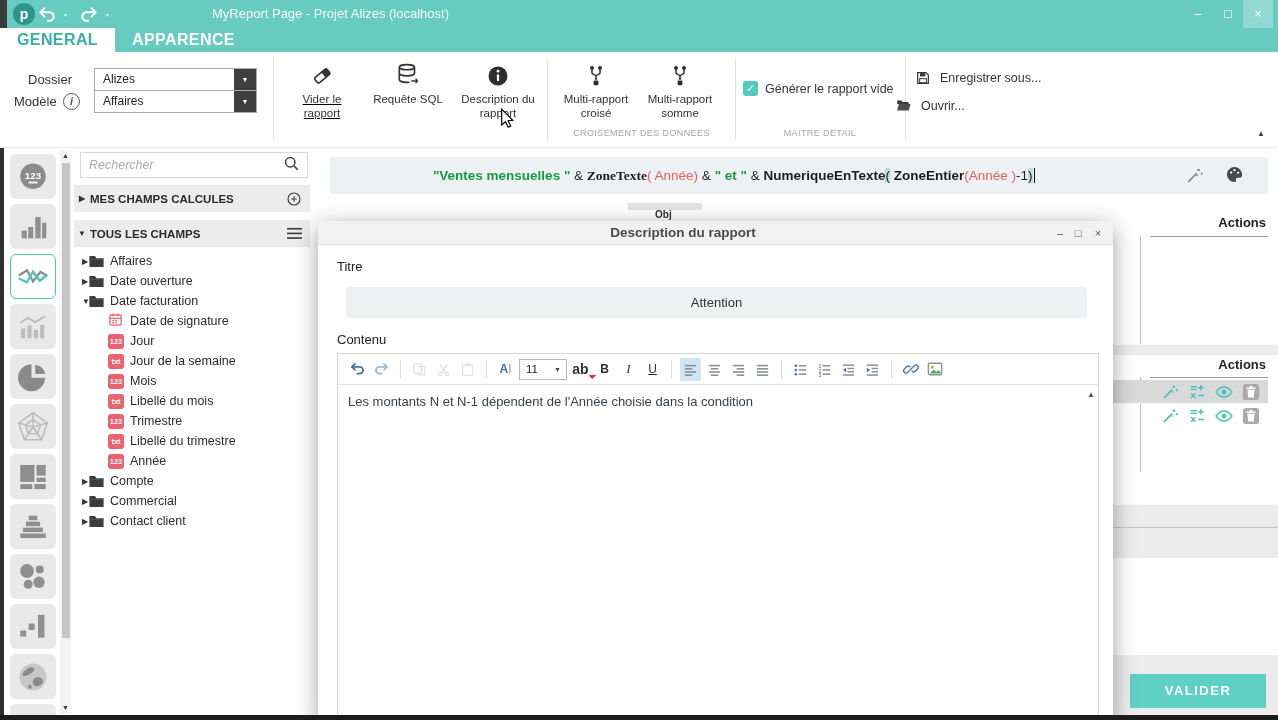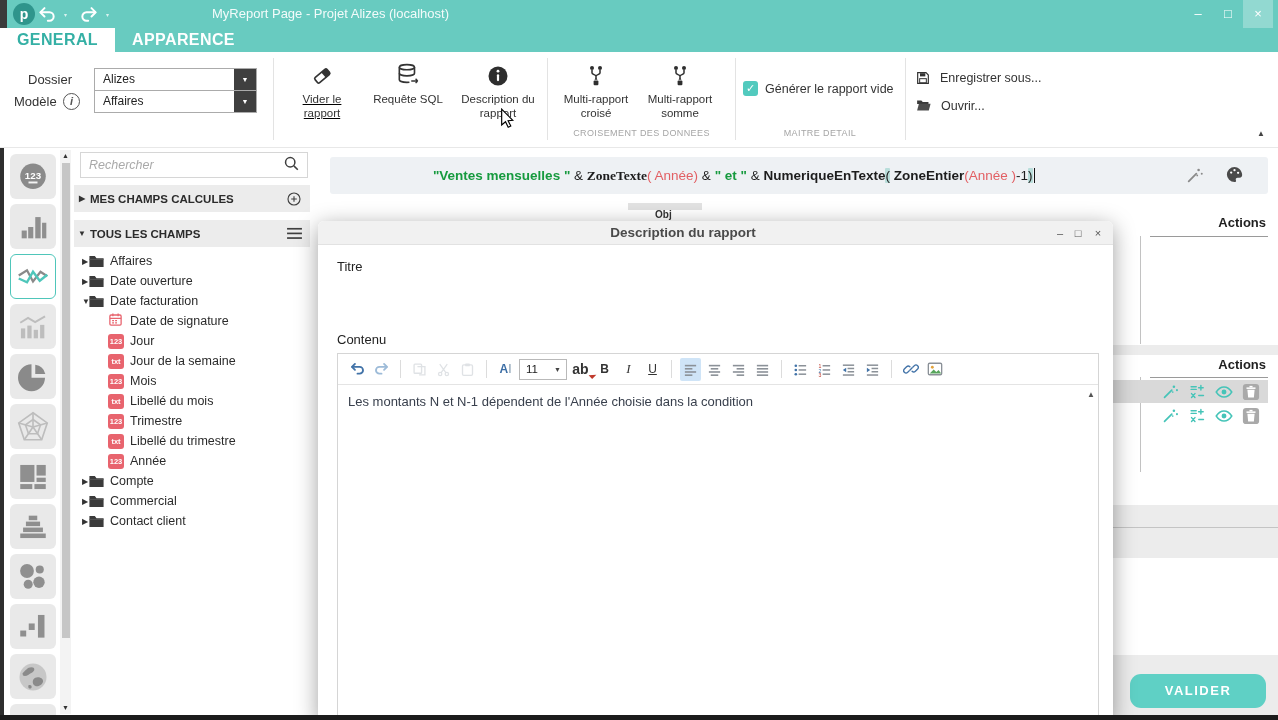--- a/index.html
+++ b/index.html
@@ -81,21 +81,21 @@
   .fb-ic{position:absolute;top:9px;width:20px;height:20px;cursor:pointer;}
   
   .gray-band{background:#ececec;}
   .actions-header{position:absolute;font-size:13px;font-weight:700;color:#1f1f1f;right:12px;}
   .hline{position:absolute;height:1px;background:#9a9a9a;}
   .vline{position:absolute;width:1px;background:#c2c2c2;}
   .act-row{position:absolute;left:1113px;width:155px;height:23px;display:flex;align-items:center;
     justify-content:flex-end;gap:9px;padding-right:8px;}
   .act-row.sel{background:#d9d9d9;}
   .act-ic{width:18px;height:18px;cursor:pointer;display:flex;align-items:center;justify-content:center;}
-  .valider{left:1130px;top:674px;width:136px;height:34px;background:#5fd0c5;border-radius:11px;color:#fff;
+  .valider{left:1130px;top:674px;width:136px;height:34px;background:#5fd0c5;border-radius:0;color:#fff;
     font-size:13px;font-weight:700;letter-spacing:1.5px;text-align:center;line-height:34px;cursor:pointer;}
   
   .frag-box{left:628px;top:203px;width:74px;height:7px;background:#e2e2e2;}
   .frag-txt{left:655px;top:209px;width:46px;height:11px;overflow:hidden;font-size:10px;font-weight:700;color:#333;}
   
   .dialog{left:318px;top:221px;width:795px;height:499px;background:#fff;border-radius:6px 6px 0 0;
     box-shadow:0 5px 22px rgba(0,0,0,.38);}
   .dlg-titlebar{position:absolute;left:0;top:0;width:100%;height:24px;background:#f1f1f1;
     border-radius:6px 6px 0 0;border-bottom:1px solid #e2e2e2;}
   .dlg-title{position:absolute;left:0;top:4px;width:730px;text-align:center;font-size:13.5px;
@@ -242,21 +242,21 @@
       <div class="file-act" style="left: 915px; top: 70px;">
         <span style="display:flex">
           <svg viewBox="0 0 24 24" width="16" height="16">
             <path d="M4 4h12.5L20 7.5V20H4z" fill="none" stroke="#333" stroke-width="1.8"></path>
             <rect x="7.5" y="4.8" width="8" height="4.8" fill="#333"></rect>
             <rect x="7" y="13" width="10" height="6.2" fill="none" stroke="#333" stroke-width="1.5"></rect>
           </svg>
         </span>
         <span>Enregistrer sous...</span>
       </div>
-      <div class="file-act" style="left: 915px; top: 97px;">
+      <div class="file-act" style="left: 895px; top: 97px;">
         <span style="display:flex">
           <svg viewBox="0 0 24 24" width="17" height="17">
             <path d="M3 5h6l2 2h8v3H3z" fill="#3a3a3a"></path>
             <path d="M3 19 5.5 9.5H22L19.5 19z" fill="#4d4d4d"></path>
           </svg>
         </span>
         <span>Ouvrir...</span>
       </div>
     </div>
   <div class="ribbon-collapse">▲</div>
@@ -629,20 +629,21 @@
   <div class="abs frag-box"></div>
   <div class="abs frag-txt">Obj</div>
 
   <div class="abs dialog">
     <div class="dlg-titlebar"></div>
     <div class="dlg-title">Description du rapport</div>
     <div class="dlg-ctrl" style="right:44px">–</div>
     <div class="dlg-ctrl" style="right:26px">□</div>
     <div class="dlg-ctrl" style="right:6px">×</div>
     <div class="dlg-label" style="left:19px;top:38px">Titre</div>
+    <div class="titre-input">Attention</div>
     <div class="dlg-label" style="left:19px;top:111px">Contenu</div>
     <div class="editor">
       <div class="ed-toolbar" id="ed-toolbar">
           <div class="ed-btn">
             <svg viewBox="0 0 20 18" width="17" height="16">
               <path d="M7 3 3.5 6.5 7 10" fill="none" stroke="#4273a8" stroke-width="2.2" stroke-linecap="round" stroke-linejoin="round"></path>
               <path d="M4 6.5h8.5a4 4 0 0 1 0 8H10" fill="none" stroke="#4273a8" stroke-width="2.2" stroke-linecap="round"></path>
             </svg>
           </div>
           <div class="ed-btn">

